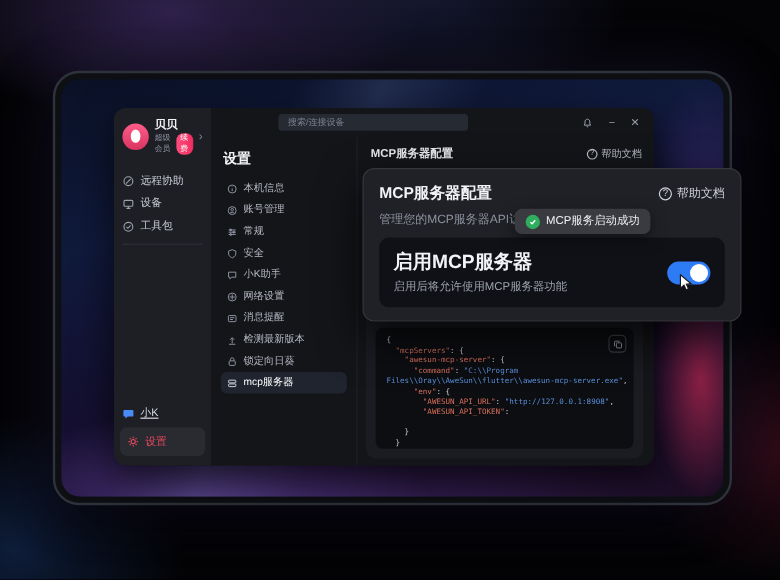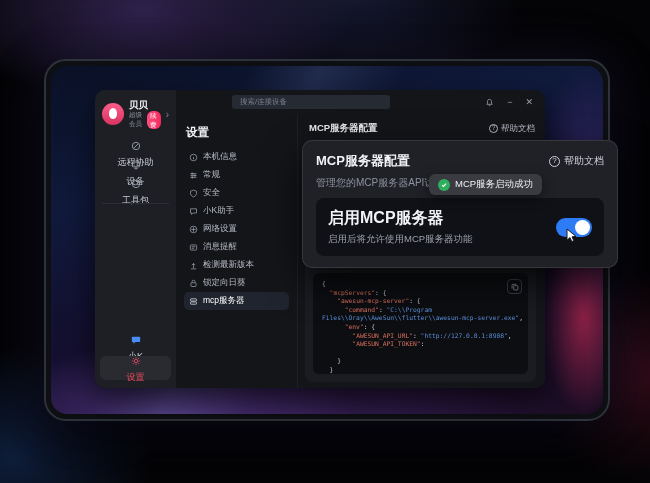--- a/index.html
+++ b/index.html
@@ -40,21 +40,21 @@
   .avatar::after { content:""; position:absolute; left:7px; top:5px; width:8px; height:11px;
     background:#fff; border-radius:50% 50% 45% 45%; }
   .pname { font-size:9.5px; font-weight:bold; color:#f2f3f6; line-height:11px; }
   .prow { display:flex; align-items:center; gap:3px; margin-top:1px; }
   .pmem { font-size:6.5px; color:#8d93a0; }
   .badge { font-size:6.5px; color:#fff; background:linear-gradient(90deg,#ff4d7e,#f02a5e);
     border-radius:6px; padding:0px 3px; line-height:9px; }
   .chev { color:#7c8290; font-size:10px; margin-left:auto; }
   .snav { display:flex; flex-direction:column; margin-top:12px; }
   .sitem { display:flex; align-items:center; gap:5px; height:19px;
-    color:#c7cbd4; font-size:9px; cursor:pointer;flex-direction:column; }
+    color:#c7cbd4; font-size:9px; cursor:pointer; }
   .sitem .ic { color:#9aa0ad; }
   .sdiv { height:1px; background:#2c2e35; margin:5px 0; }
   .sspacer { flex:1; }
   .sitem.assist { color:#d4d8e0;text-decoration:underline; }
   .sitem.assist .ic { color:#4a8cf7; }
   .sitem.sel-settings { background:#2a2b31; border-radius:6px; height:24px;
     padding:0 6px; margin:2px -2px 0 -2px; color:#e8495f; }
   .sitem.sel-settings .ic { color:#e8495f; }
 
   
@@ -229,20 +229,30 @@
                 <svg width="9" height="9" viewBox="0 0 12 12" fill="none" stroke="currentColor" stroke-width="1.1">
                   <circle cx="6" cy="6" r="4.4"></circle>
                   <path d="M6 3.4 V3.9 M6 5.4 V8.4"></path>
                 </svg>
               </span>
             <span>本机信息</span>
           </div>
           <div class="mitem">
             <span class="ic">
                 <svg width="9" height="9" viewBox="0 0 12 12" fill="none" stroke="currentColor" stroke-width="1.1">
+                  <circle cx="6" cy="6" r="4.4"></circle>
+                  <circle cx="6" cy="5" r="1.4"></circle>
+                  <path d="M3.4 9 C4 7.6 8 7.6 8.6 9"></path>
+                </svg>
+              </span>
+            <span>账号管理</span>
+          </div>
+          <div class="mitem">
+            <span class="ic">
+                <svg width="9" height="9" viewBox="0 0 12 12" fill="none" stroke="currentColor" stroke-width="1.1">
                   <path d="M2 3.5 H10 M2 6 H10 M2 8.5 H10"></path>
                   <circle cx="4.3" cy="3.5" r="1" fill="currentColor"></circle>
                   <circle cx="7.7" cy="6" r="1" fill="currentColor"></circle>
                   <circle cx="4.3" cy="8.5" r="1" fill="currentColor"></circle>
                 </svg>
               </span>
             <span>常规</span>
           </div>
           <div class="mitem">
             <span class="ic">

